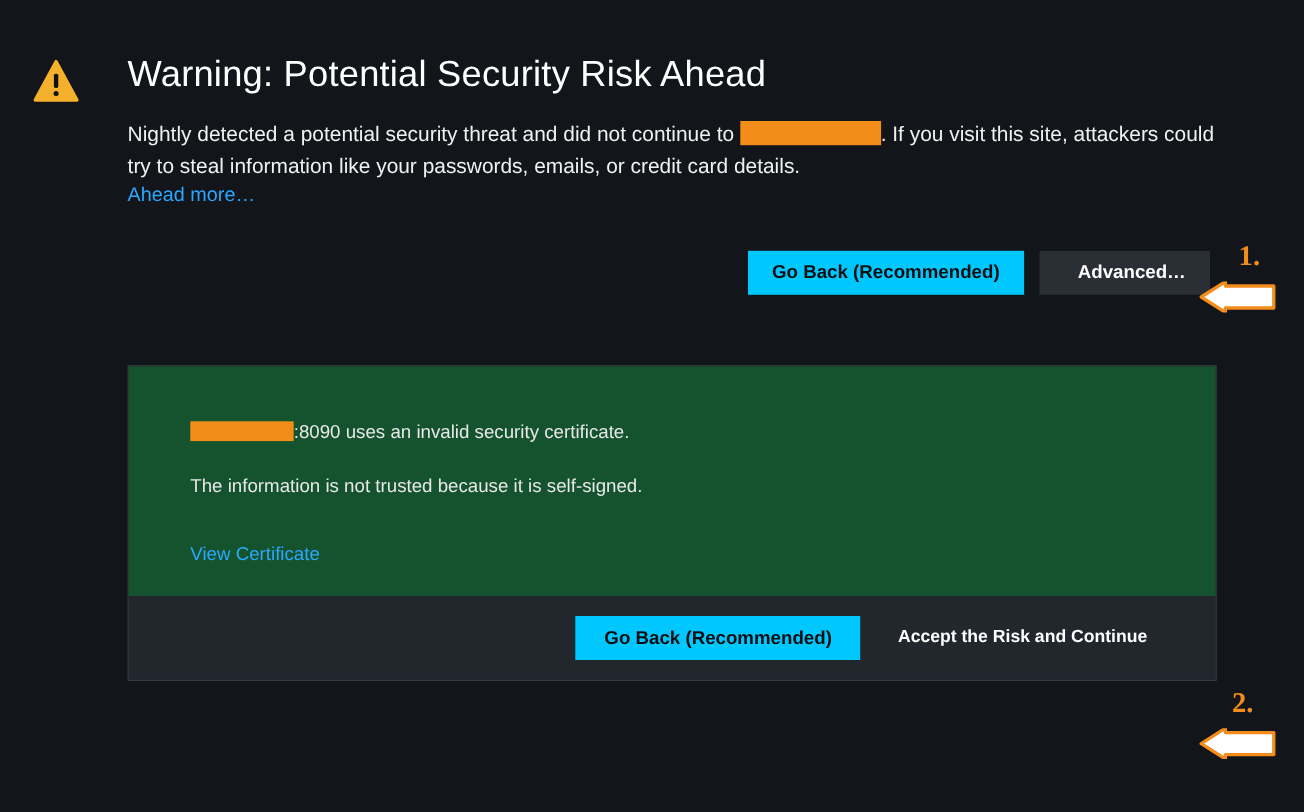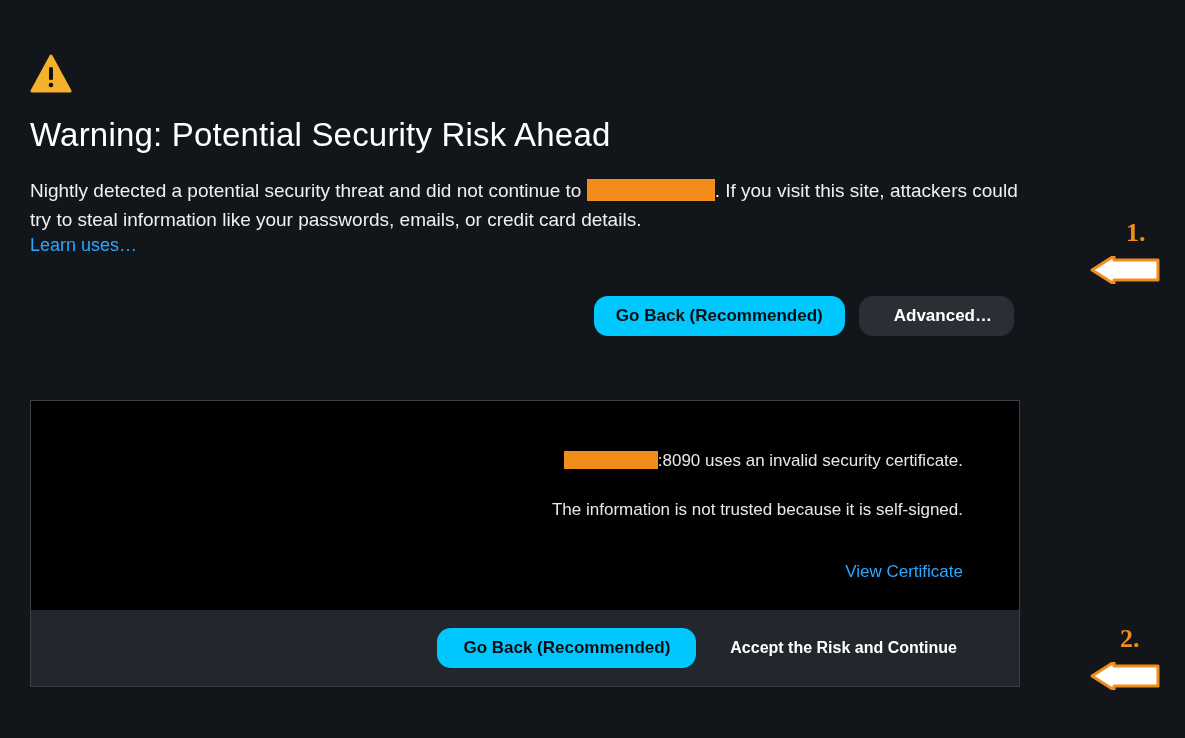--- a/index.html
+++ b/index.html
@@ -11,22 +11,21 @@
       height: 738px;
       position: relative;
       overflow: hidden;
     }
     .page {
       padding: 48px 30px 30px 30px;
     }
     .header-row {
       display: flex;
       align-items: flex-start;
-      gap: 18px;
-      flex-direction: column;
+      gap: 44px;
     }
     .warning-icon-wrap {
       flex: 0 0 auto;
       padding-top: 6px;
     }
     .content-col {
       flex: 1 1 auto;
       max-width: 990px;
     }
     h1.title {
@@ -61,42 +60,41 @@
       gap: 14px;
       margin-top: 40px;
       padding-right: 6px;
     }
     button {
       font-family: inherit;
       font-size: 17px;
       font-weight: 600;
       padding: 10px 22px;
       border: none;
-      border-radius: 14px;
+      border-radius: 0;
       cursor: pointer;
       color: #fff;
     }
     button.primary {
       background: #00c8ff;
       color: #0b0d10;
     }
     button.secondary {
       background: #2a2e35;
       color: #fff;
       padding-left: 35px;
     }
     .advanced-panel {
       margin-top: 64px;
       border: 1px solid #3b3f46;
       background: #1a1d23;
     }
     .advanced-body {
       padding: 48px 56px 28px 56px;
-      background: #000000;
-      text-align: right;
+      background: #14532d;
     }
     .advanced-body p {
       font-size: 17px;
       color: #e8e8e8;
       margin-bottom: 24px;
       line-height: 1.45;
     }
     .advanced-body .redacted-inline2 {
       display: inline-block;
       vertical-align: middle;
@@ -165,21 +163,21 @@
       </svg>
     </div>
 
     <div class="content-col">
       <h1 class="title">Warning: Potential Security Risk Ahead</h1>
 
       <p class="body-text">
         <span>Nightly detected a potential security threat and did not continue to </span><span class="redacted-inline"></span><span>. If you visit this site, attackers could try to steal information like your passwords, emails, or credit card details.</span>
       </p>
 
-      <a href="#" class="link">Learn uses…</a>
+      <a href="#" class="link">Ahead more…</a>
 
       <div class="button-row">
         <button class="primary">Go Back (Recommended)</button>
         <button class="secondary">Advanced…</button>
       </div>
 
       <div class="advanced-panel">
         <div class="advanced-body">
           <p>
             <span class="redacted-inline2"></span><span>:8090 uses an invalid security certificate.</span>

